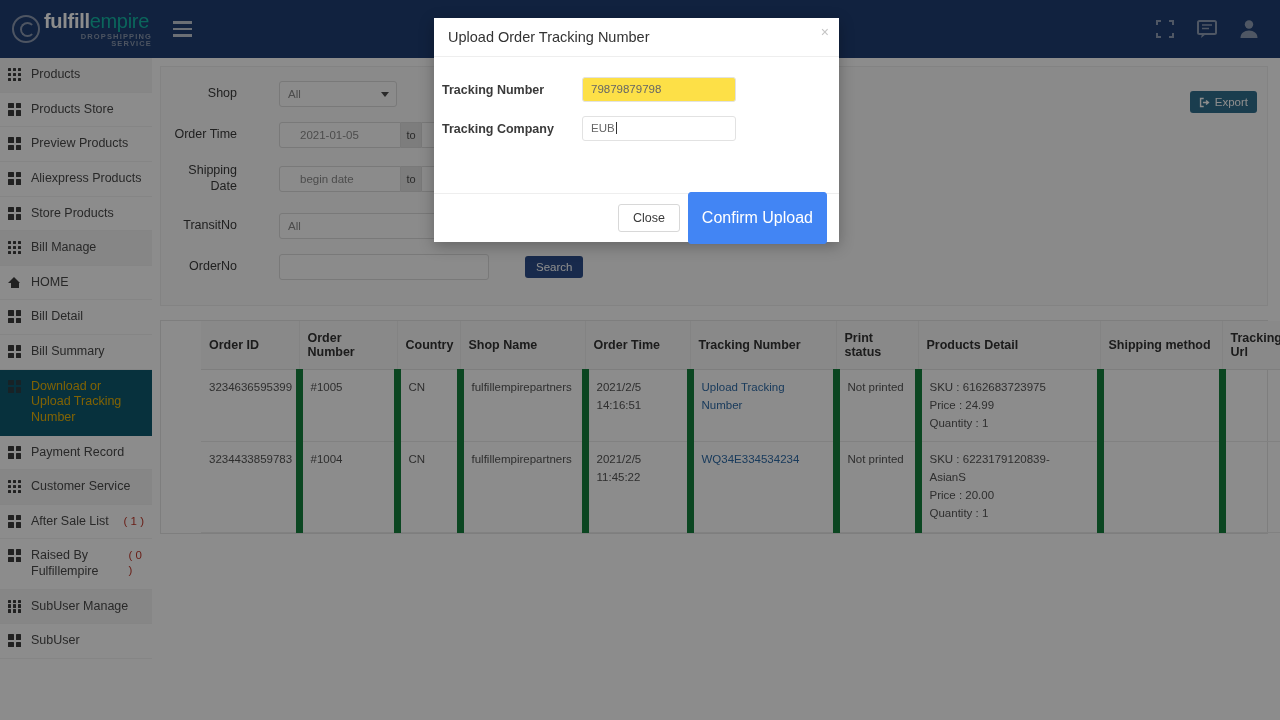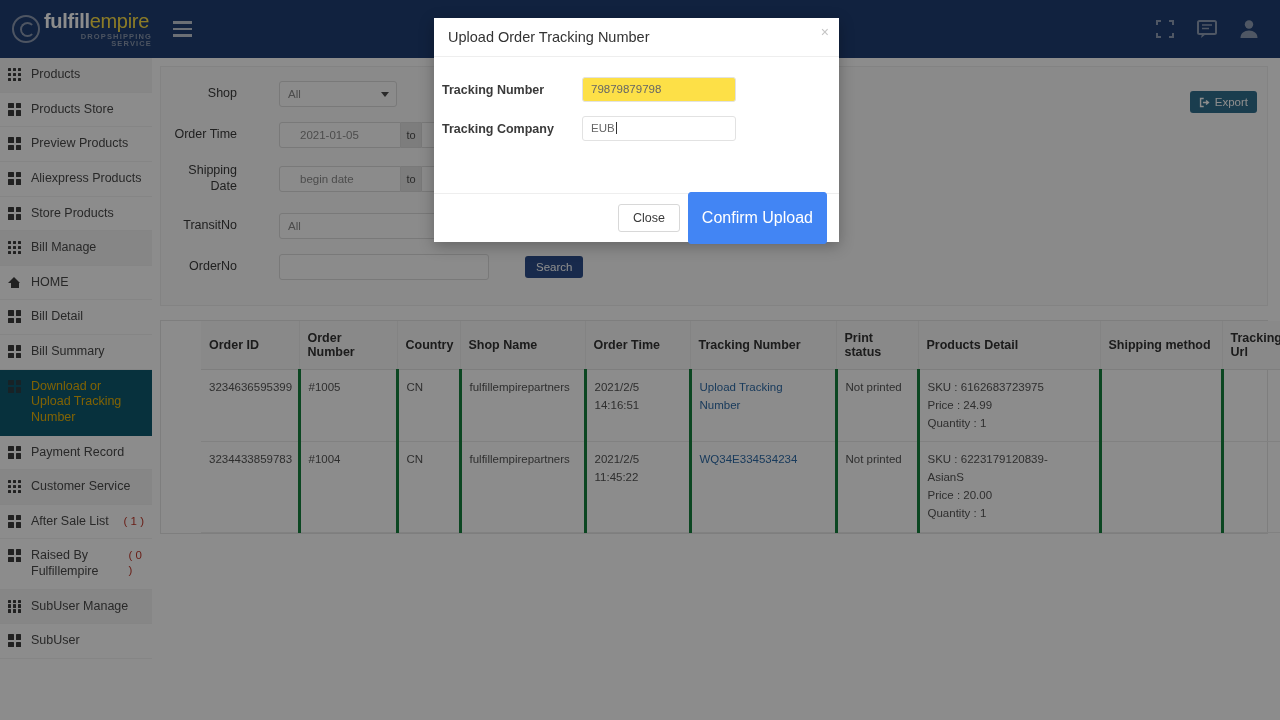--- a/index.html
+++ b/index.html
@@ -30,21 +30,21 @@
     margin-right: 4px;
   }
   .brand-mark::after {
     content: ""; position: absolute;
     left: 6px; top: 5px; width: 11px; height: 11px;
     border: 2.5px solid #8e9bb3; border-radius: 50%;
     border-right-color: transparent;
   }
   .brand-text { line-height: 1; }
   .brand-row1 { font-size: 20px; font-weight: 700; color: #ffffff; letter-spacing: -0.3px; }
-  .brand-row1 .light { font-weight: 400; color: #fde047; }
+  .brand-row1 .light { font-weight: 400; color: #14b8a6; }
   .brand-row2 {
     font-size: 7.5px; font-weight: 700; color: #8d9ab1;
     letter-spacing: 1.15px; margin-top: 2px; text-align: right;
   }
   .hamburger {
     width: 44px; height: 58px; margin-left: 8px;
     display: flex; flex-direction: column; justify-content: center;
     align-items: center; gap: 4px; cursor: pointer;
   }
   .hamburger span { display: block; width: 19px; height: 2.5px; background: #c3cad6; }
@@ -166,21 +166,21 @@
   .table-wrap { margin: 14px 12px 0 8px; border: 1px solid #e6e6e6; }
   table { width: 100%; border-collapse: collapse; table-layout: fixed; margin-left: 40px; }
   th {
     background: #fafafa; text-align: left;
     font-size: 12.5px; font-weight: 700; color: #333;
     padding: 10px 8px; border-right: 1px solid #eeeeee;
     border-bottom: 1px solid #e6e6e6;
   }
   td {
     font-size: 11.5px; color: #555; padding: 9px 8px;
-    border-right: 3px solid #15803d; border-bottom: 1px solid #ececec;
+    border-right: 7px solid #15803d; border-bottom: 1px solid #ececec;
     vertical-align: top; line-height: 1.55;
   }
   th:last-child, td:last-child { border-right: none; }
   .lnk { color: #2f6ca8; cursor: pointer; }
 
   
   .overlay {
     position: absolute; inset: 0;
     background: rgba(0,0,0,0.45);
     z-index: 20;

